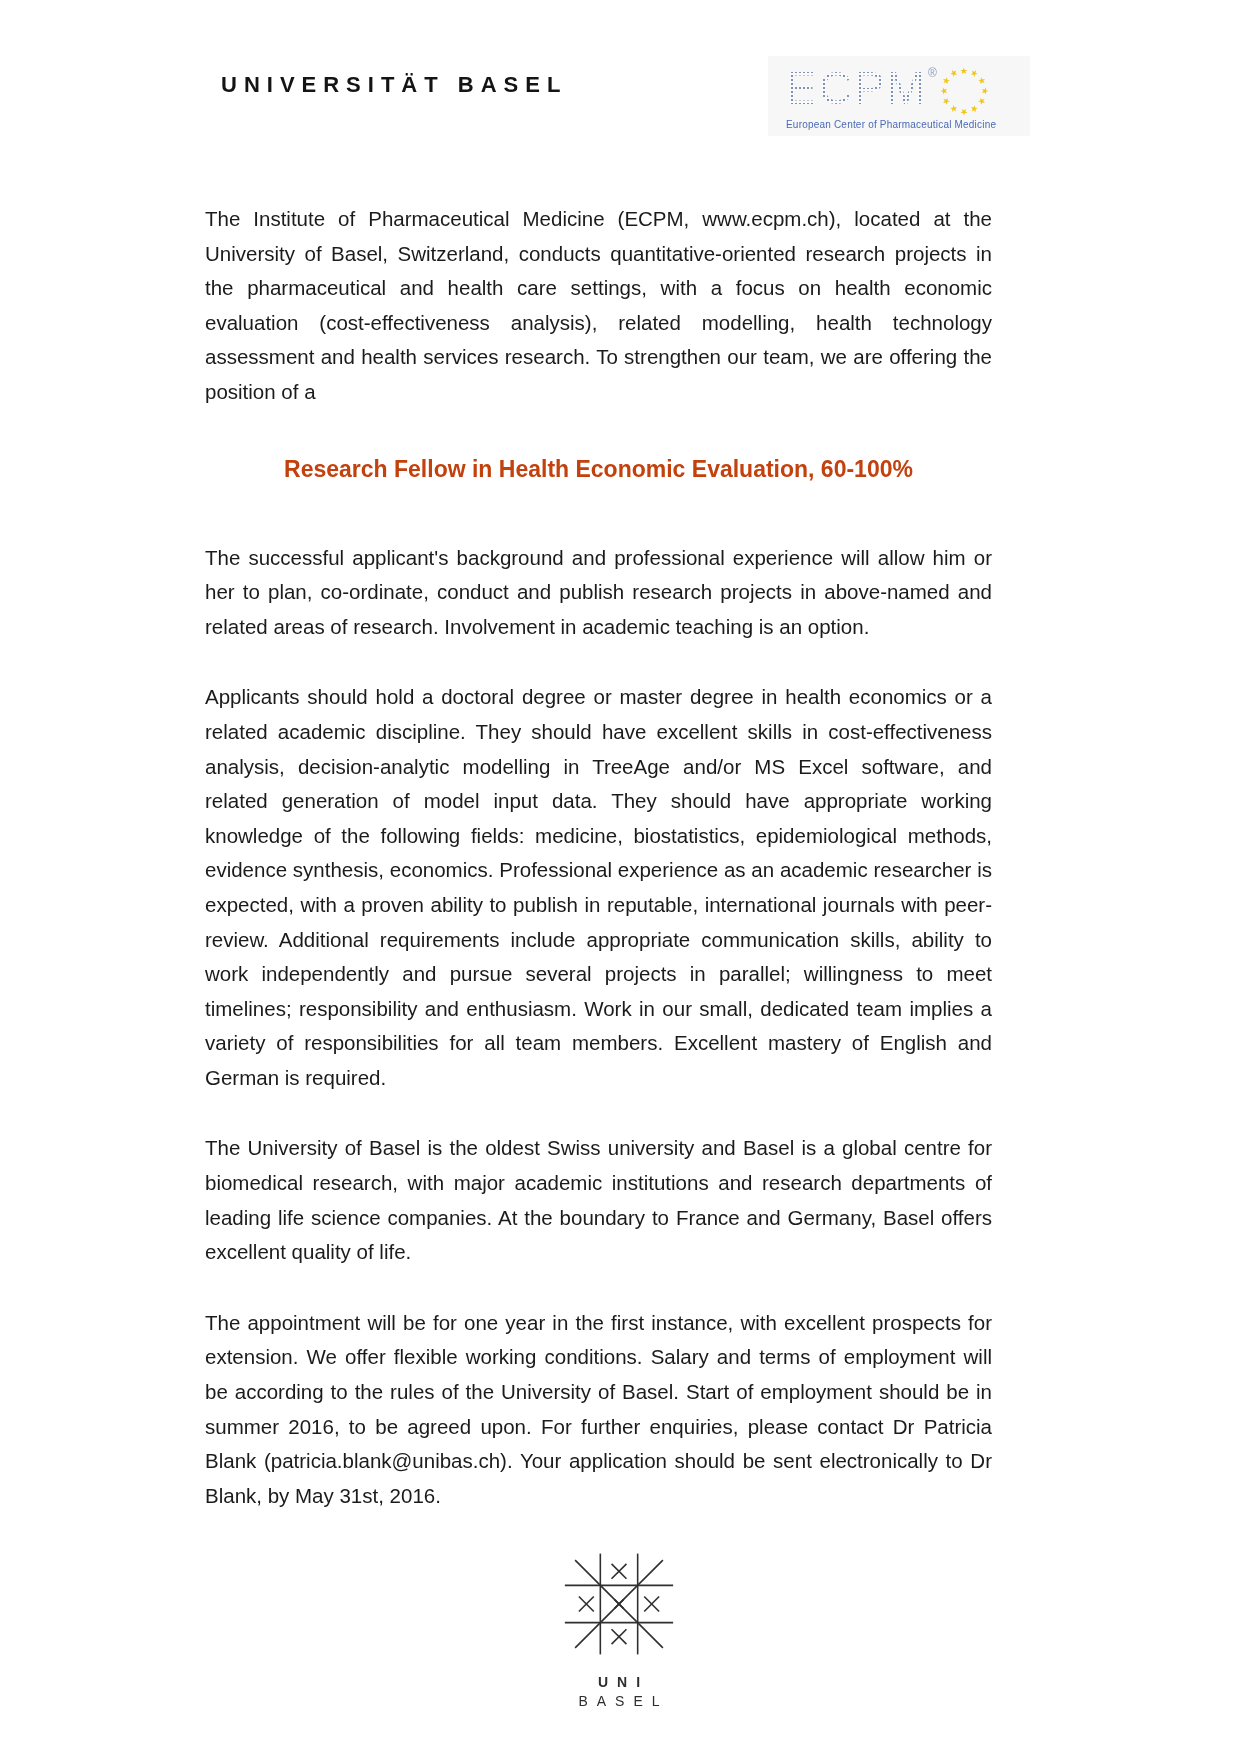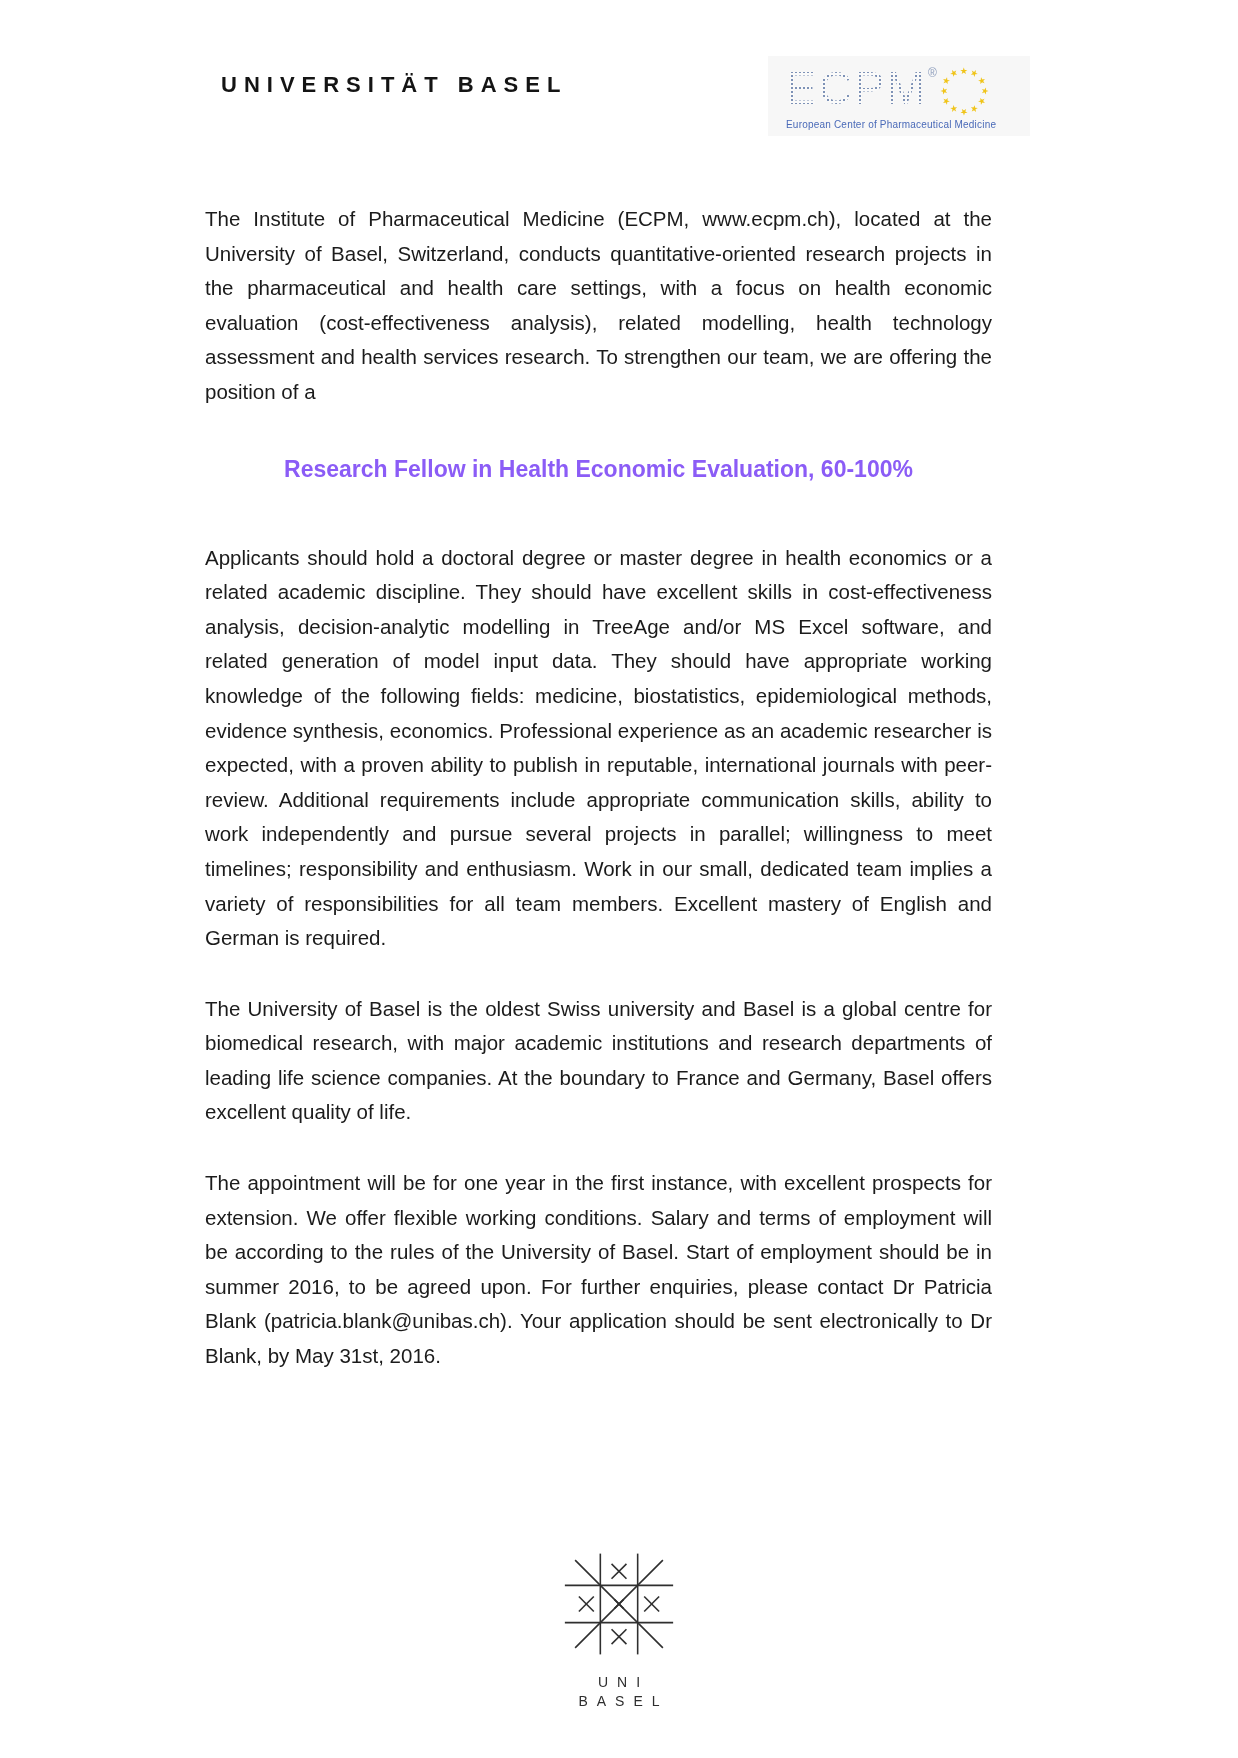--- a/index.html
+++ b/index.html
@@ -97,21 +97,21 @@
     margin: 0 0 36px 0;
     font-size: 20.5px;
     line-height: 34.6px;
     text-align: justify;
   }
   .position-title {
     margin: 46px 0 58px 0;
     font-size: 23px;
     font-weight: bold;
     text-align: center;
-    color: #8b5cf6;
+    color: #c2410c;
   }
 
   
   .footer {
     position: absolute;
     left: 0;
     right: 0;
     top: 1548px;
     display: flex;
     flex-direction: column;
@@ -120,20 +120,21 @@
   .uni-logo svg { display: block; }
   .footer-text {
     margin-top: 14px;
     text-align: center;
     color: #2e2e2e;
   }
   .footer-text .line1 {
     font-size: 14px;
     letter-spacing: 9px;
     margin-left: 9px; 
+    font-weight: bold;
   }
   .footer-text .line2 {
     font-size: 14px;
     letter-spacing: 9px;
     margin-left: 9px;
     margin-top: 3px;
   }
 </style>
 </head>
 <body>
@@ -164,20 +165,21 @@
       </div>
       <div class="ecpm-subtitle">European Center of Pharmaceutical Medicine</div>
     </div>
   </header>
 
   <main class="body-text">
     <p>The Institute of Pharmaceutical Medicine (ECPM, www.ecpm.ch), located at the University of Basel, Switzerland, conducts quantitative-oriented research projects in the pharmaceutical and health care settings, with a focus on health economic evaluation (cost-effectiveness analysis), related modelling, health technology assessment and health services research. To strengthen our team, we are offering the position of a</p>
 
     <h1 class="position-title">Research Fellow in Health Economic Evaluation, 60-100%</h1>
 
+    <p>The successful applicant's background and professional experience will allow him or her to plan, co-ordinate, conduct and publish research projects in above-named and related areas of research. Involvement in academic teaching is an option.</p>
 
     <p>Applicants should hold a doctoral degree or master degree in health economics or a related academic discipline. They should have excellent skills in cost-effectiveness analysis, decision-analytic modelling in TreeAge and/or MS Excel software, and related generation of model input data. They should have appropriate working knowledge of the following fields: medicine, biostatistics, epidemiological methods, evidence synthesis, economics. Professional experience as an academic researcher is expected, with a proven ability to publish in reputable, international journals with peer-review. Additional requirements include appropriate communication skills, ability to work independently and pursue several projects in parallel; willingness to meet timelines; responsibility and enthusiasm. Work in our small, dedicated team implies a variety of responsibilities for all team members. Excellent mastery of English and German is required.</p>
 
     <p>The University of Basel is the oldest Swiss university and Basel is a global centre for biomedical research, with major academic institutions and research departments of leading life science companies. At the boundary to France and Germany, Basel offers excellent quality of life.</p>
 
     <p>The appointment will be for one year in the first instance, with excellent prospects for extension. We offer flexible working conditions. Salary and terms of employment will be according to the rules of the University of Basel. Start of employment should be in summer 2016, to be agreed upon. For further enquiries, please contact Dr Patricia Blank (patricia.blank@unibas.ch). Your application should be sent electronically to Dr Blank, by May 31st, 2016.</p>
   </main>
 
   <footer class="footer">
     <span class="uni-logo">

